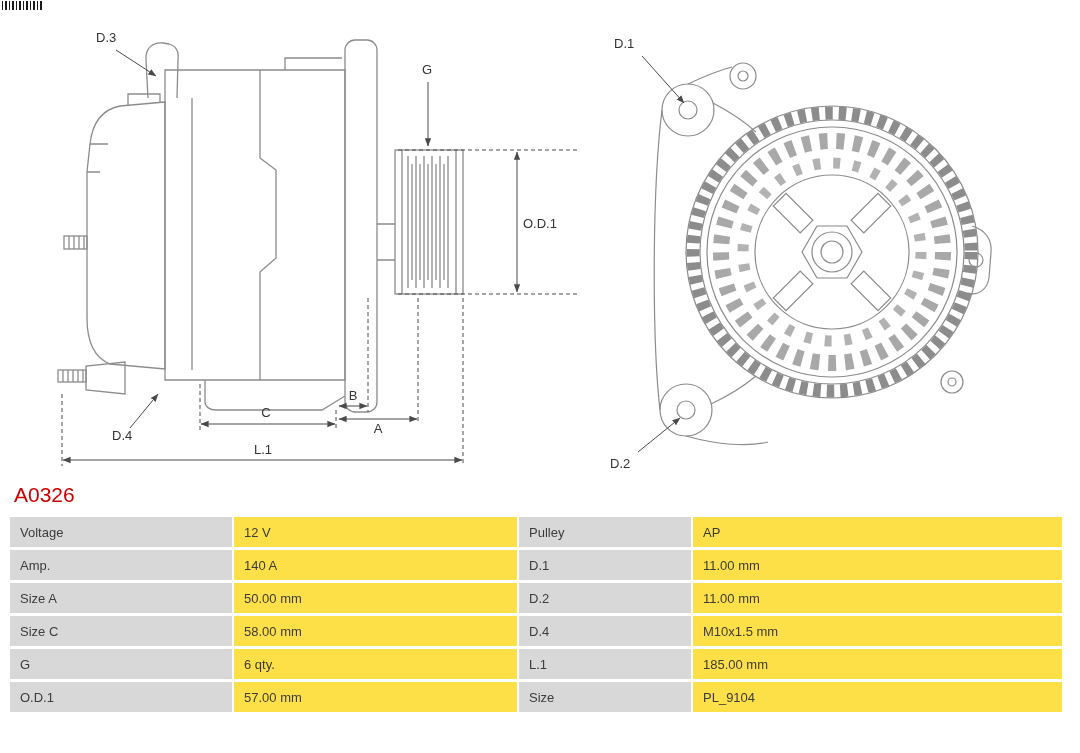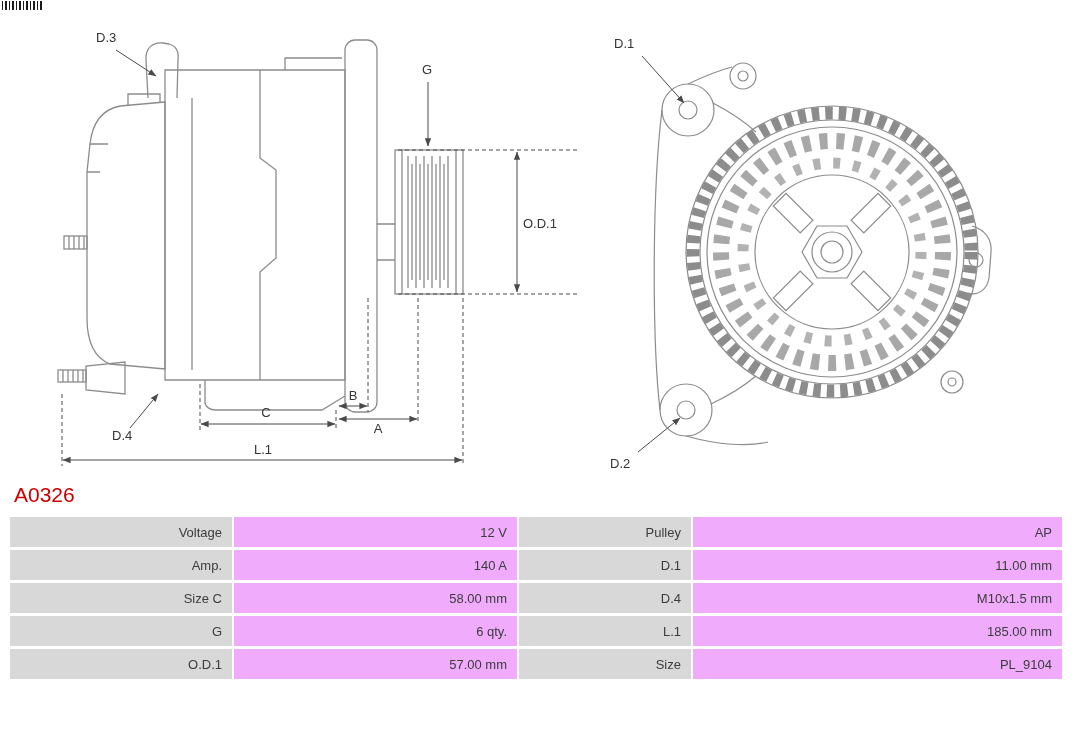--- a/index.html
+++ b/index.html
@@ -23,24 +23,24 @@
     position: absolute; left: 14px; top: 483px; margin: 0;
     font-size: 21px; font-weight: 400; color: #cc0000;
   }
   table.specs {
     position: absolute; left: 8px; top: 514px;
     border-collapse: separate; border-spacing: 2px 3px;
     table-layout: fixed; font-size: 13px; color: #3c3c3c;
   }
   table.specs td {
     height: 30px; padding: 0 10px; vertical-align: middle;
-    text-align: right; white-space: nowrap;
+    text-align: left; white-space: nowrap;
   }
   td.lab { background: #d8d8d8; }
-  td.val { background: #f0abfc; }
+  td.val { background: #fde047; }
   col.c1 { width: 222px; } col.c2 { width: 283px; }
   col.c3 { width: 172px; } col.c4 { width: 369px; }
 </style>
 </head>
 <body>
 
 <div class="barcode"></div>
 
 <div class="drawings">
 
@@ -180,20 +180,26 @@
       <td class="lab">Pulley</td>
       <td class="val">AP</td>
     </tr>
     <tr>
       <td class="lab">Amp.</td>
       <td class="val">140 A</td>
       <td class="lab">D.1</td>
       <td class="val">11.00 mm</td>
     </tr>
     <tr>
+      <td class="lab">Size A</td>
+      <td class="val">50.00 mm</td>
+      <td class="lab">D.2</td>
+      <td class="val">11.00 mm</td>
+    </tr>
+    <tr>
       <td class="lab">Size C</td>
       <td class="val">58.00 mm</td>
       <td class="lab">D.4</td>
       <td class="val">M10x1.5 mm</td>
     </tr>
     <tr>
       <td class="lab">G</td>
       <td class="val">6 qty.</td>
       <td class="lab">L.1</td>
       <td class="val">185.00 mm</td>

